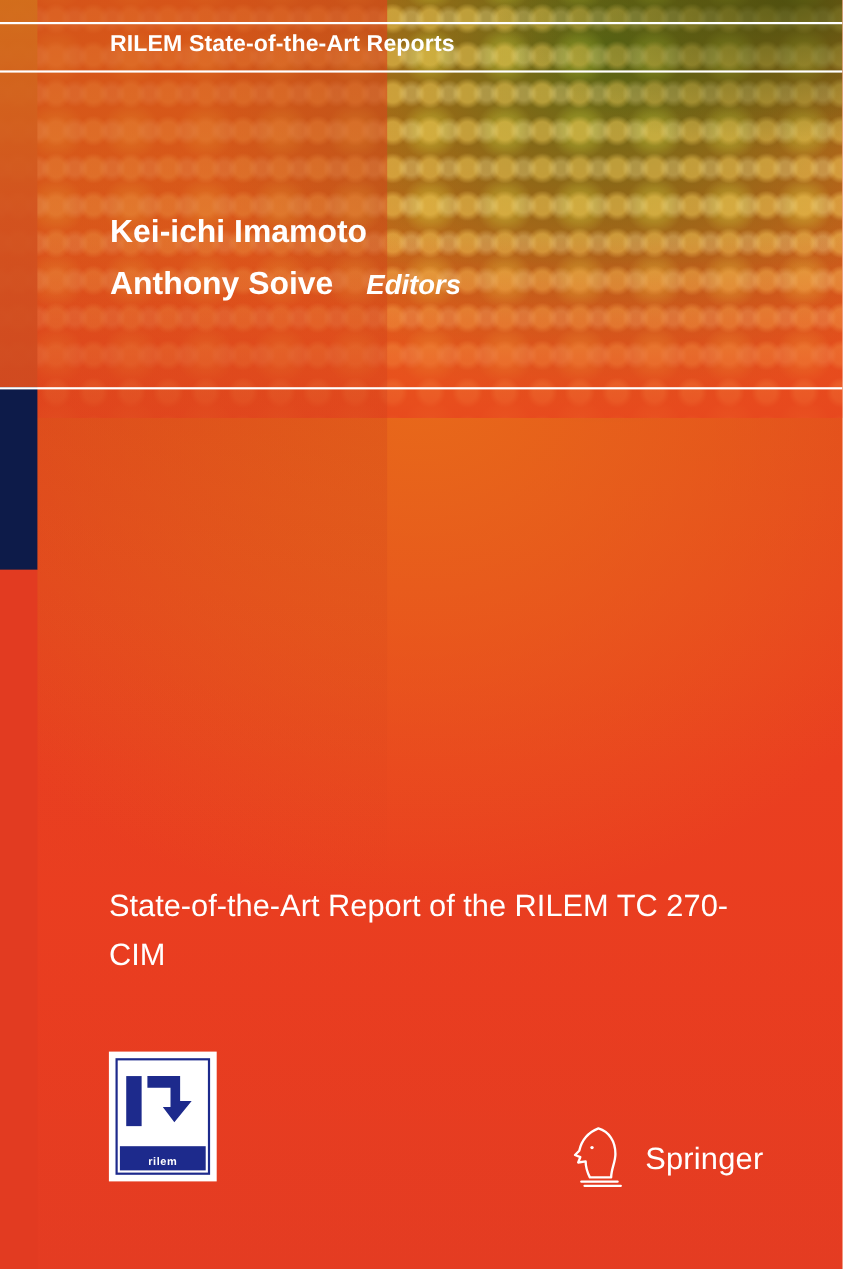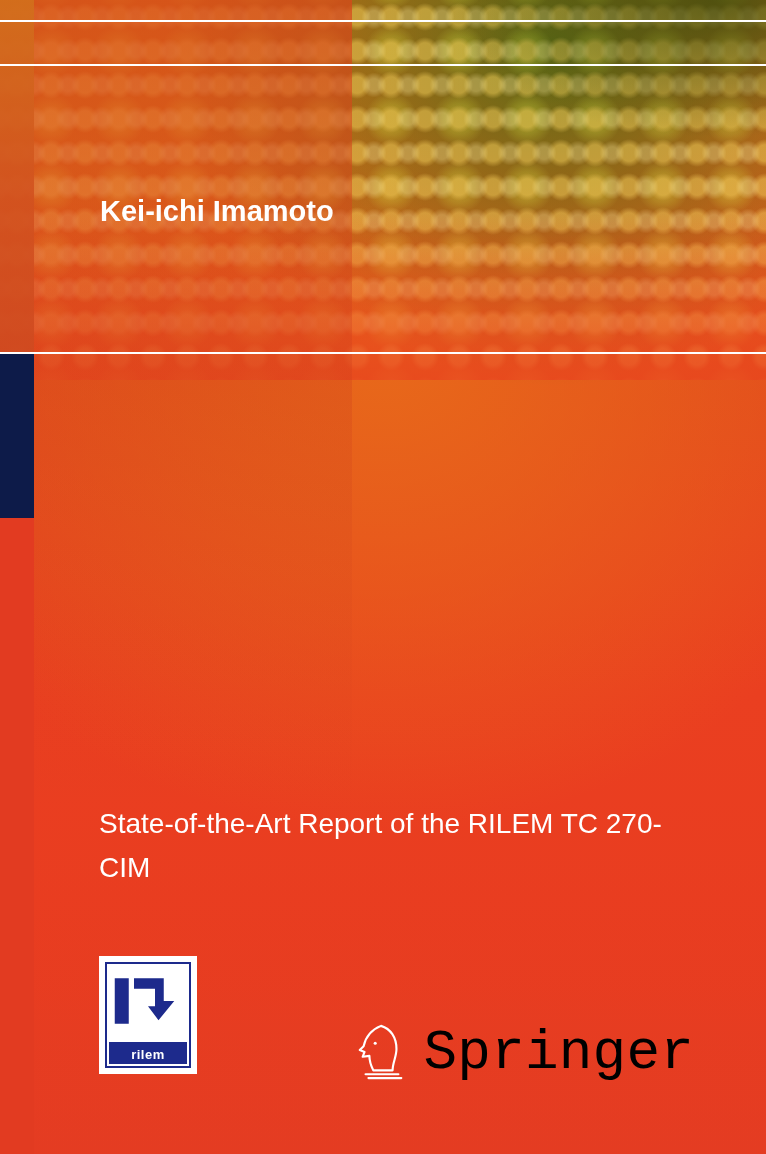--- a/index.html
+++ b/index.html
@@ -187,42 +187,42 @@
   }
   .rilem-mark {
     position: absolute;
     left: 6px; top: 6px; right: 6px; height: 62px;
   }
   .rilem-word {
     position: absolute;
     left: 0; right: 0; bottom: 4px;
     text-align: center;
     color: #ffffff;
-    font-size: 13px;
+    font-size: 10px;
     font-weight: bold;
     letter-spacing: .5px;
   }
   .rilem-band {
     position: absolute;
     left: 2px; right: 2px; bottom: 2px; height: 22px;
     background: #1d2a8c;
   }
 
   
   .springer {
     position: absolute;
     right: 72px; top: 1020px;
     display: flex;
     align-items: center;
     gap: 14px;
   }
   .springer-word {
-    color: #000000;
-    font-size: 56px;
-    font-family: Liberation Mono, monospace;
+    color: #ffffff;
+    font-size: 28px;
+    font-family: Liberation Sans, sans-serif;
     letter-spacing: .2px;
   }
 
   
   .bottom-tint {
     position: absolute;
     left: 0; right: 0; bottom: 0; height: 300px;
     background: linear-gradient(180deg, rgba(226,60,33,0) 0%, rgba(226,60,33,0.25) 100%);
   }
 </style>
@@ -241,24 +241,28 @@
 
   <div class="spine">
     <div class="spine-top"></div>
     <div class="spine-navy"></div>
     <div class="spine-red"></div>
   </div>
 
   <div class="series-band">
     <div class="series-rule-top"></div>
     <div class="series-rule-bottom"></div>
+    <div class="series-title">RILEM State-of-the-Art Reports</div>
   </div>
 
   <div class="editors">
     <div class="editor-line">Kei-ichi Imamoto</div>
+    <div class="editor-line">
+      <span>Anthony Soive</span><span class="editors-label">Editors</span>
+    </div>
   </div>
 
   <div class="mid-rule"></div>
 
   <div class="subtitle">State-of-the-Art Report of the RILEM TC 270-CIM</div>
 
   <div class="rilem-logo">
     <div class="rilem-inner">
       <div class="rilem-mark">
         <svg viewBox="0 0 80 56" width="100%" height="100%" aria-hidden="true">

